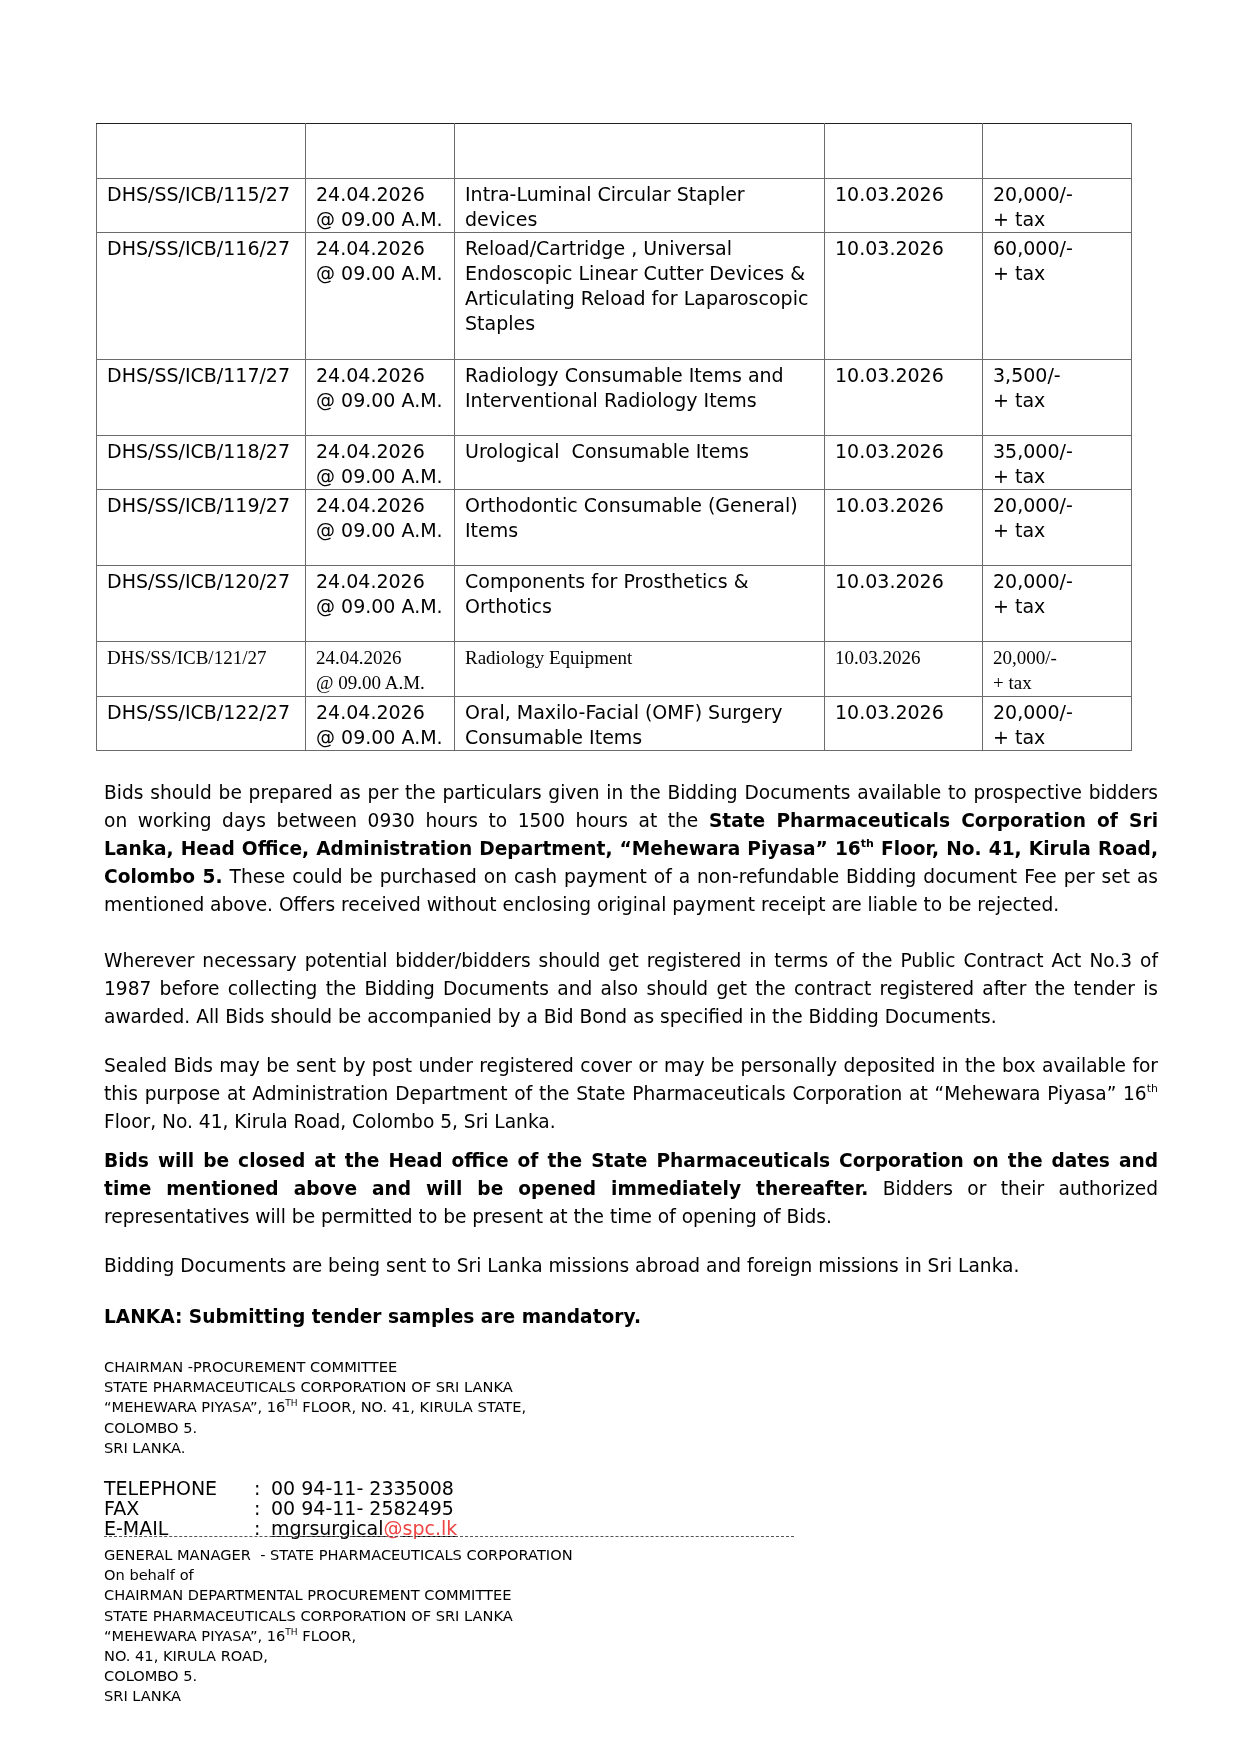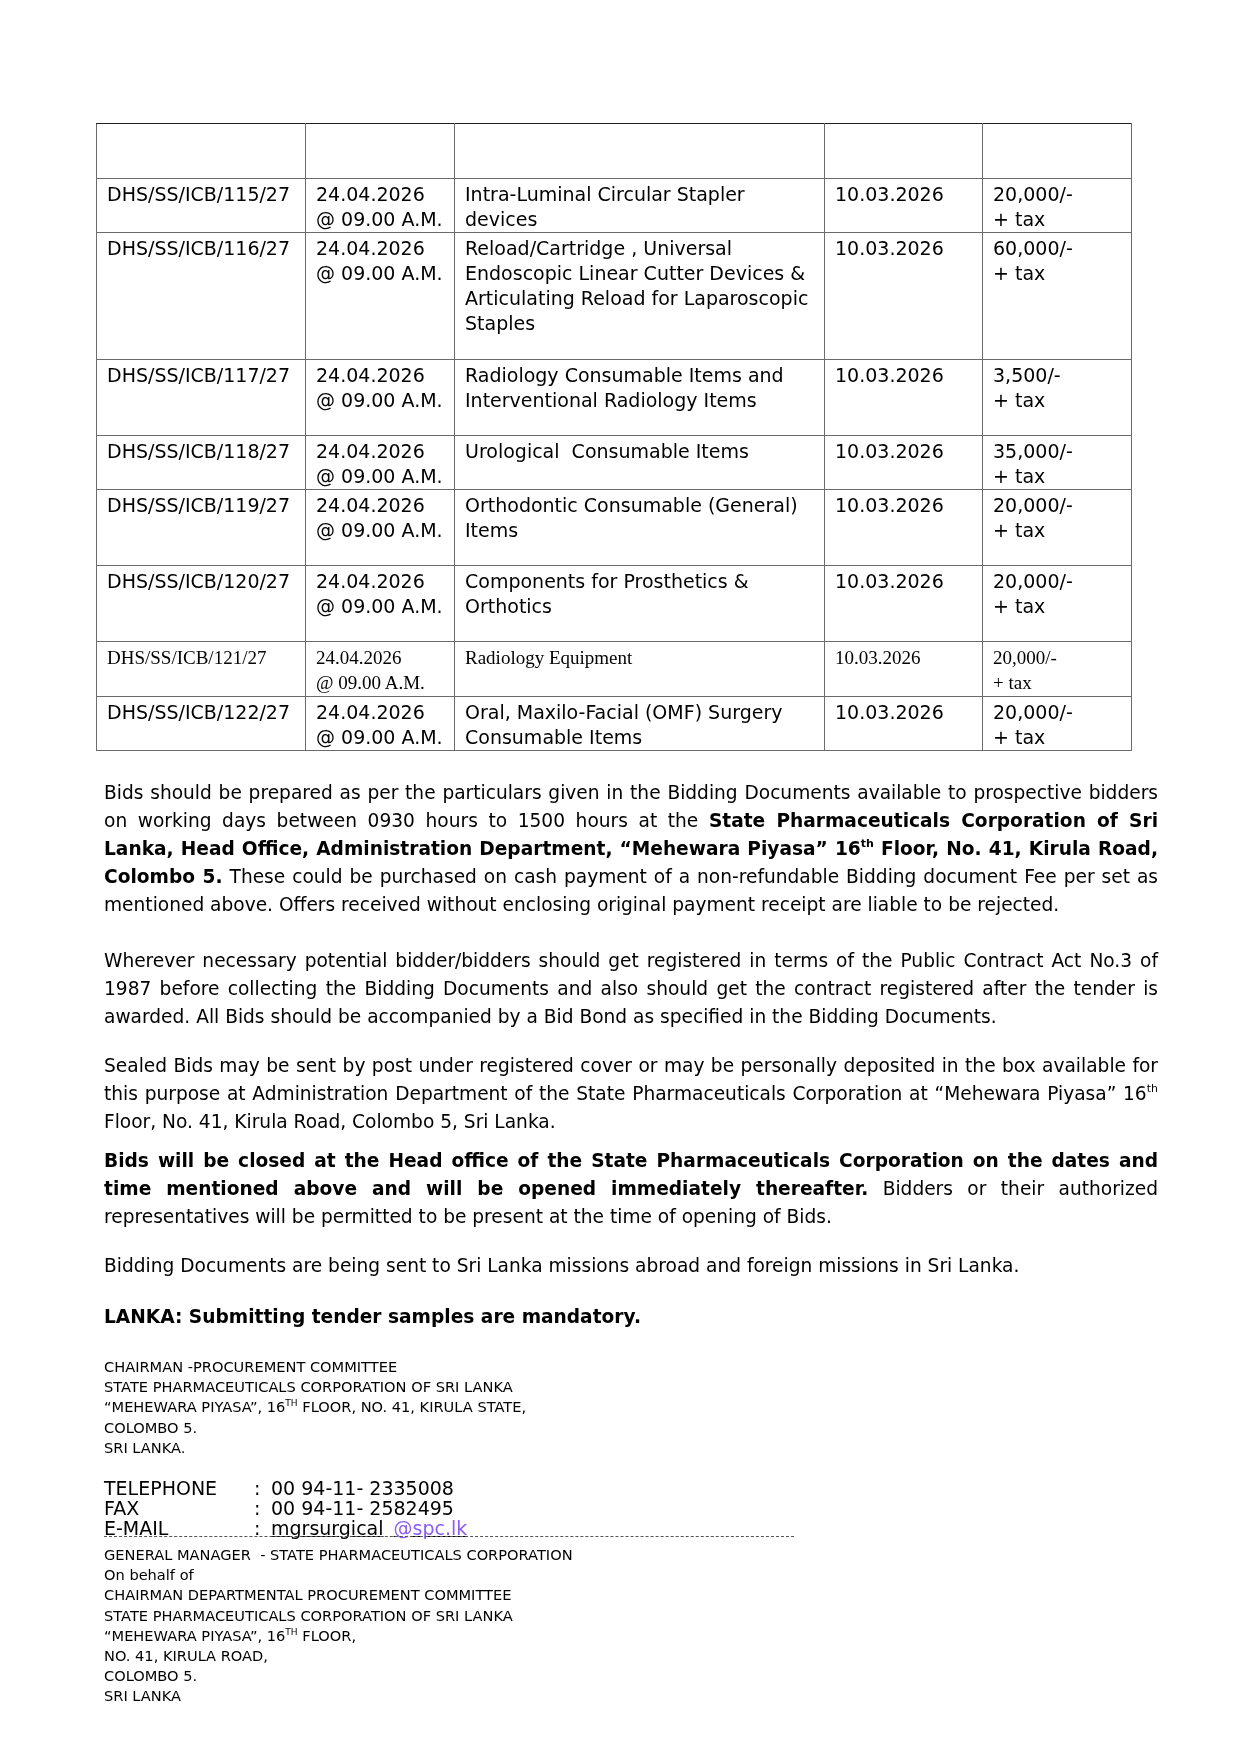--- a/index.html
+++ b/index.html
@@ -11,21 +11,21 @@
   .c1 { width:209px; } .c2 { width:149px; } .c3 { width:370px; } .c4 { width:158px;margin-top:38px; } .c5 { width:149px; }
   .para { position:absolute; left:104px; width:1054px; font-size:18.6px; line-height:28px; text-align:justify; margin:0; }
   .para b { font-weight:bold; }
   sup { font-size:11px; line-height:0; vertical-align:8px; }
   .small { position:absolute; left:104px; font-size:14.6px; line-height:20.2px; white-space:pre; }
   .contact { position:absolute; left:104px; font-size:19px; line-height:20.2px; }
   .contact .row { display:flex; }
   .contact .lbl { width:150px; }
   .contact .colon { width:17px; }
   .contact a { color:#000; text-decoration:underline; }
-  .contact a .dom { color:#8b5cf6;margin-left:10px; }
+  .contact a .dom { color:#ef4444; }
   .dashes { position:absolute; left:104px; top:1536px; width:690px; border-top:1.2px dashed #555; }
 </style>
 </head>
 <body>
 
 <div class="page">
 
   <table class="tender">
     <tbody>
         <tr style="height:55px;">

